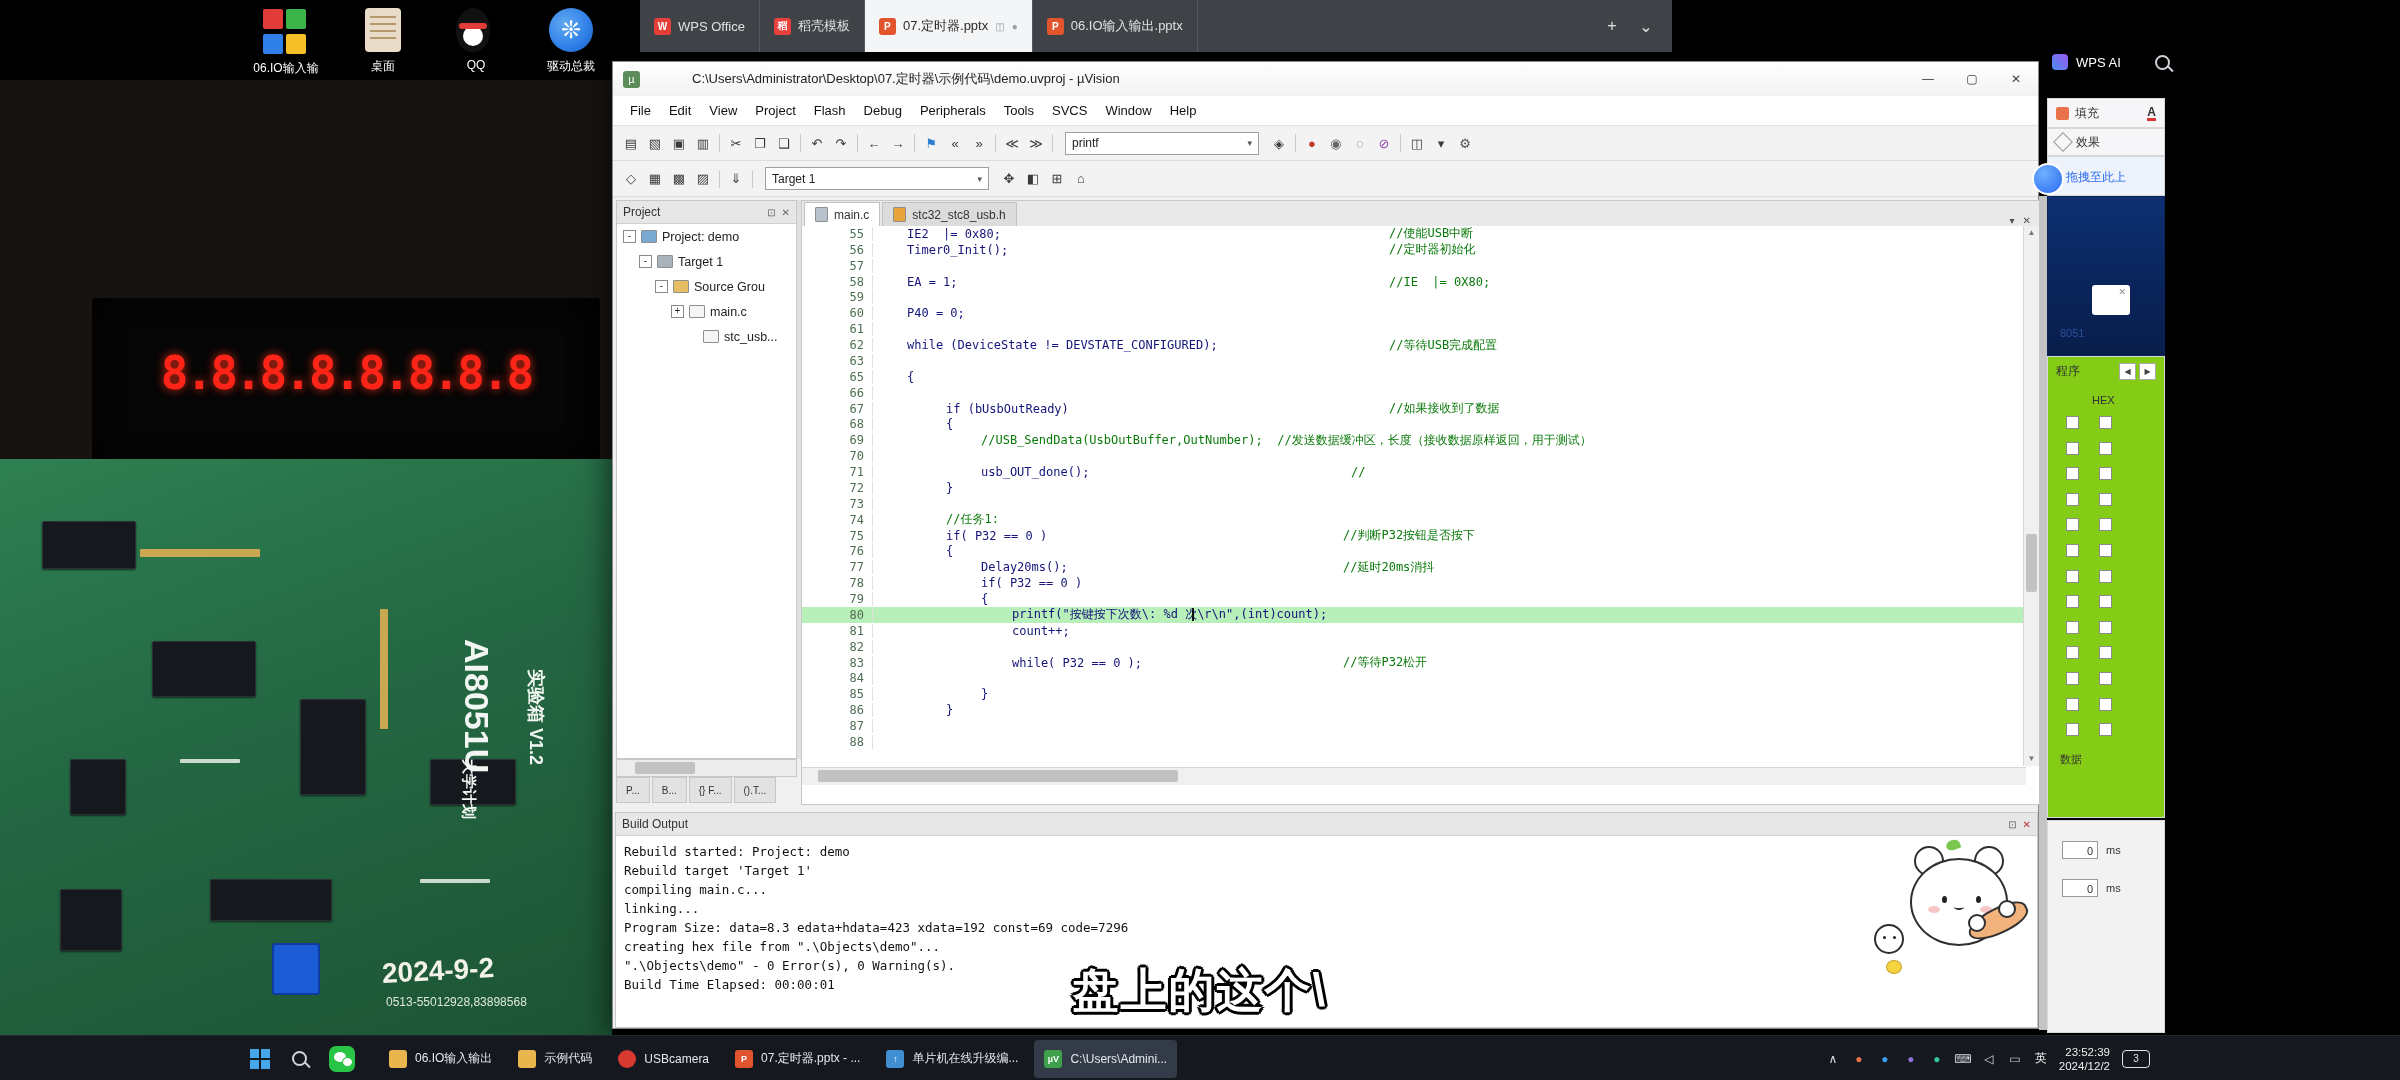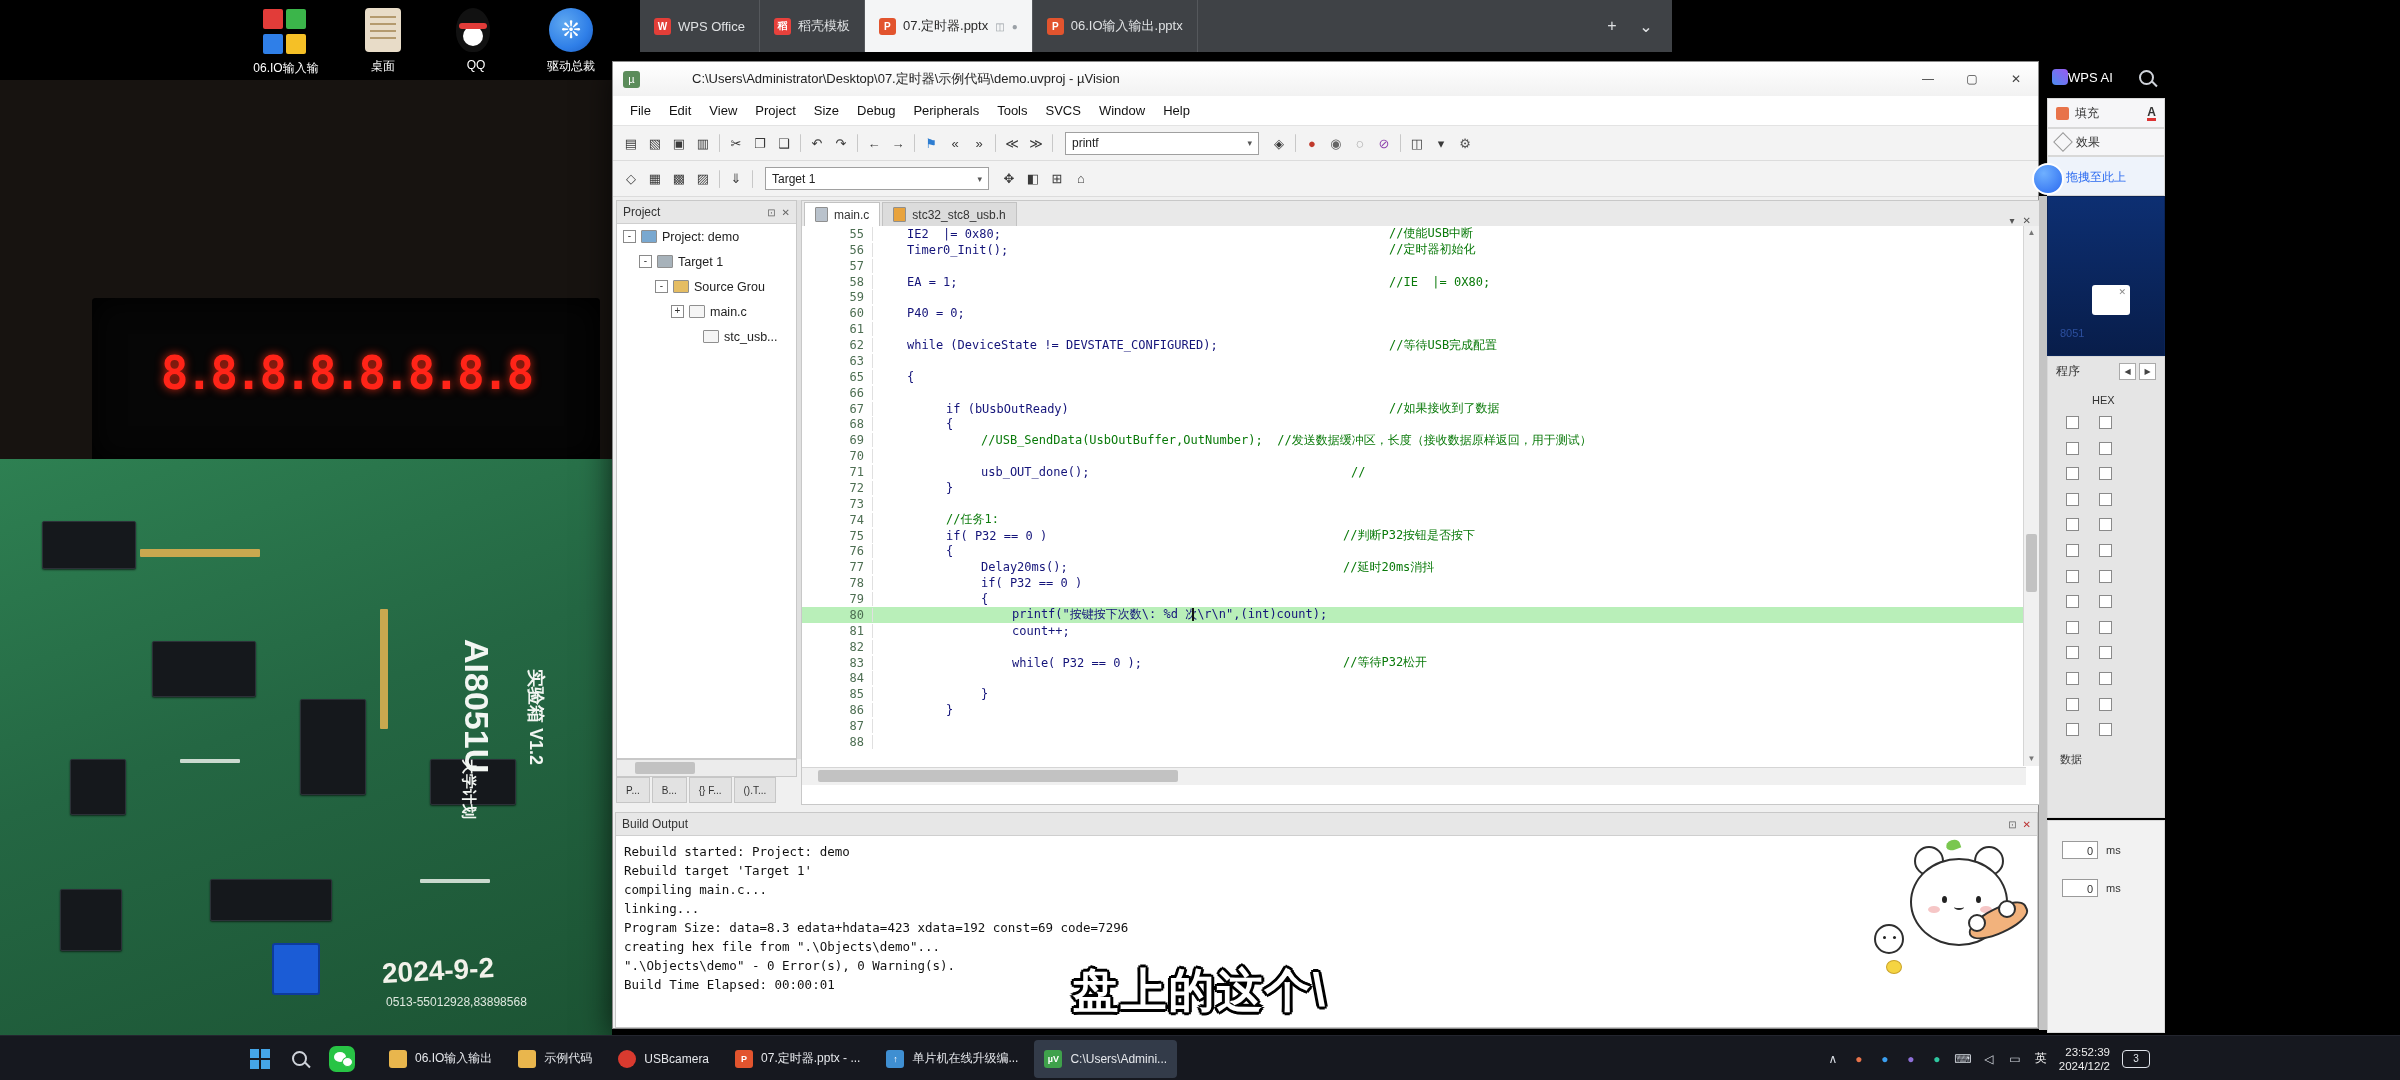--- a/index.html
+++ b/index.html
@@ -35,21 +35,21 @@
   #phone{position:absolute;left:386px;top:536px;font-size:12px;color:#dfe8df;}
   
   #tabbar{position:absolute;left:640px;top:0;width:1032px;height:52px;background:#3f4246;display:flex;align-items:stretch;z-index:3;}
   .tab{display:flex;align-items:center;gap:7px;padding:0 14px;font-size:13px;color:#dfe1e3;border-right:1px solid #55585c;cursor:default;}
   .tab.active{background:#f4f5f6;color:#2b2b2b;}
   .tabicon{width:17px;height:17px;border-radius:3px;color:#fff;font-size:10px;font-weight:bold;display:flex;align-items:center;justify-content:center;flex:none;}
   .tabaux{font-size:10px;color:#9aa0a6;}
   .tabaux:empty{display:none;}
   .tb-plus,.tb-caret{display:flex;align-items:center;justify-content:center;width:34px;color:#dfe1e3;font-size:16px;}
   
-  #wpsai{position:absolute;left:2052px;top:63px;width:200px;height:28px;display:flex;align-items:center;z-index:3;}
+  #wpsai{position:absolute;left:2052px;top:48px;width:200px;height:28px;display:flex;align-items:center;gap:8px;z-index:3;}
   #wpsai .aiicon{width:16px;height:16px;border-radius:4px;background:linear-gradient(45deg,#4a8df0,#9b59f0);}
   #wpsai .ailabel{color:#fff;font-size:13px;}
   .mag{position:relative;width:11px;height:11px;border:2px solid #cfd3da;border-radius:50%;}
   .mag:after{content:"";position:absolute;width:7px;height:2px;background:#cfd3da;transform:rotate(45deg);right:-6px;bottom:-2px;}
   
   #uvision{position:absolute;left:612px;top:61px;width:1427px;height:968px;background:#f0f0f0;border:1px solid #8a8a8a;
     box-shadow:0 8px 30px rgba(0,0,0,.7);z-index:2;box-sizing:border-box;}
   #titlebar{position:absolute;left:0;top:0;width:100%;height:34px;background:linear-gradient(#ffffff,#f2f2f2);
     display:flex;align-items:center;border-bottom:1px solid #ddd;}
   #titlebar .appicon{width:17px;height:17px;margin:0 8px 0 10px;background:#5b8c5a;color:#fff;border-radius:3px;
@@ -116,21 +116,21 @@
   .fx{width:12px;height:12px;border:1px solid #999;transform:rotate(45deg);}
   .fontA{margin-left:auto;font-weight:bold;border-bottom:3px solid #d33;line-height:1;}
   #dragrow{top:58px;height:40px;background:#eef3fb;}
   #dragrow .bluecircle{position:absolute;left:-16px;top:6px;width:28px;height:28px;border-radius:50%;
     background:radial-gradient(circle at 35% 30%,#6fb0ff,#2a6af0);border:2px solid #fff;}
   #dragrow .dtext{position:absolute;left:18px;top:12px;color:#2a6af0;font-size:12px;}
   #navy{top:98px;height:160px;background:linear-gradient(#0d2f72,#081d4a);border:1px solid #0a2458;}
   #navy .chipwin{position:absolute;left:44px;top:88px;width:38px;height:30px;background:#fff;border-radius:3px;
     font-size:9px;color:#888;text-align:right;padding:2px 4px;box-sizing:border-box;}
   #navy .ghost{position:absolute;left:12px;top:130px;color:#2c4f9e;font-size:11px;}
-  #progpanel{top:258px;height:462px;background:#e5e5e5;}
+  #progpanel{top:258px;height:462px;background:#84cc16;}
   #progpanel .phead{display:flex;align-items:center;padding:6px 8px 0 8px;}
   #progpanel .arrbox{width:15px;height:15px;border:1px solid #aaa;background:#fff;font-size:8px;display:flex;align-items:center;justify-content:center;color:#444;}
   #progpanel .hex{font-size:11px;color:#333;margin:14px 0 0 44px;}
   #cbgrid{margin:10px 0 0 18px;display:flex;flex-direction:column;gap:12.6px;}
   .cbrow{display:flex;gap:20px;}
   .cb{width:11px;height:11px;border:1px solid #8a8a8a;background:#fff;}
   #datalabel{margin:16px 0 0 12px;font-size:11px;color:#333;}
   #msfrag{top:722px;height:213px;background:#f2f2f2;}
   .msrow{display:flex;align-items:center;gap:8px;margin:20px 0 0 14px;}
   .msbox{width:36px;height:18px;background:#fff;border:1px solid #9a9a9a;font-size:11px;text-align:right;padding:0 4px;box-sizing:border-box;line-height:18px;}
@@ -288,21 +288,21 @@
   <div id="menubar">
 
       <span class="menu-item">File</span>
 
       <span class="menu-item">Edit</span>
 
       <span class="menu-item">View</span>
 
       <span class="menu-item">Project</span>
 
-      <span class="menu-item">Size</span>
+      <span class="menu-item">Flash</span>
 
       <span class="menu-item">Debug</span>
 
       <span class="menu-item">Peripherals</span>
 
       <span class="menu-item">Tools</span>
 
       <span class="menu-item">SVCS</span>
 
       <span class="menu-item">Window</span>

